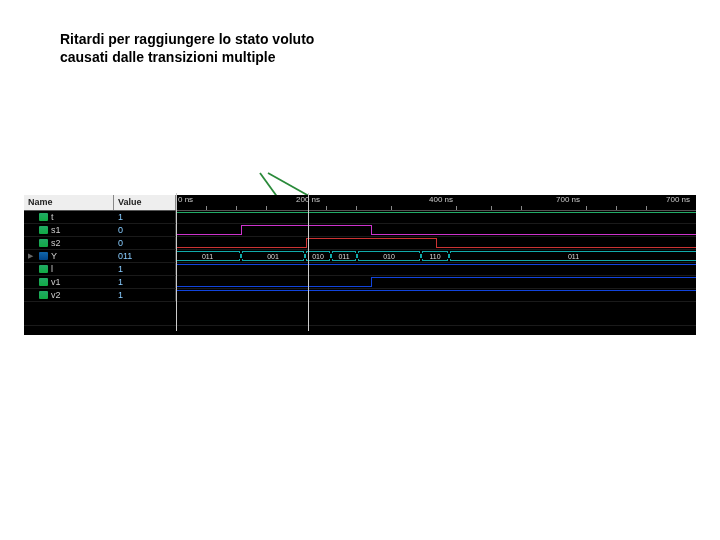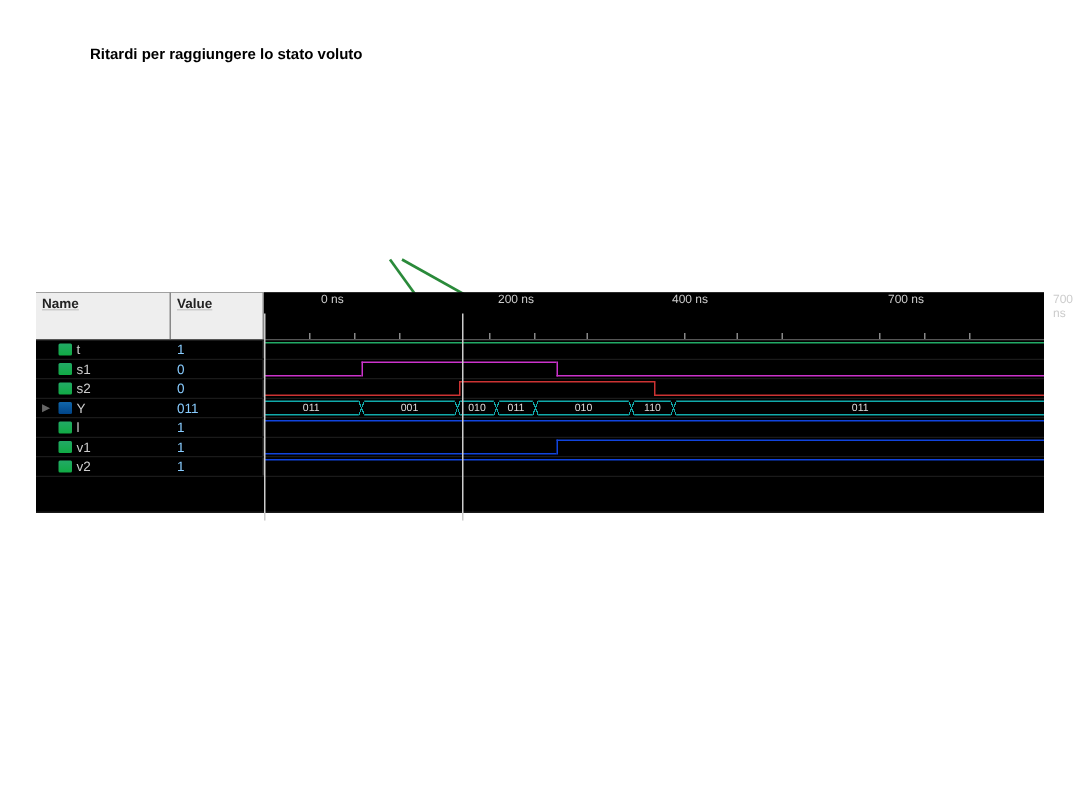--- a/index.html
+++ b/index.html
@@ -1,26 +1,26 @@
 <!DOCTYPE html>
 <html><head>
 <meta charset="utf-8">
 <style>
   * { box-sizing: border-box; margin: 0; padding: 0; }
   html, body { width: 720px; height: 540px; background: #fff; font-family: "Segoe UI", Arial, sans-serif; overflow: hidden; }
   .slide { width: 720px; height: 540px; position: relative; }
   .title { font-size: 32px; font-weight: 400; color: #000; text-align: left; padding: 28px 0 0 60px; letter-spacing: 0.5px; }
-  .subtitle { font-size: 10px; font-weight: 600; color: #000; padding: 30px 0 0 60px; line-height: 1.3; }
+  .subtitle { font-size: 14px; font-weight: 600; color: #000; padding: 30px 0 0 60px; line-height: 1.3; }
   .wave-area { position: absolute; left: 24px; top: 195px; width: 672px; height: 140px; background: #000; color: #ccc; font-size: 9px; }
-  .cols { display: flex; height: 32px; background: #2b2b2b; border-bottom: 1px solid #555; text-decoration: underline; }
+  .cols { display: flex; height: 16px; background: #2b2b2b; border-bottom: 1px solid #555; }
   .col-name { width: 90px; padding: 2px 4px; font-weight: 600; background: #eee; color: #222; border-right: 1px solid #888; }
   .col-value { width: 62px; padding: 2px 4px; font-weight: 600; background: #eee; color: #222; border-right: 1px solid #888; }
   .col-time { flex: 1; position: relative; background: #000; }
   .ruler { position: absolute; inset: 0; display: flex; align-items: center; }
-  .tick-major { position: absolute; top: 0; font-size: 8px; color: #ccc; margin-left: 36px; }
+  .tick-major { position: absolute; top: 0; font-size: 8px; color: #ccc; }
   .tick { position: absolute; bottom: 0; width: 1px; height: 4px; background: #888; }
   .rows { position: relative; }
   .row { display: flex; height: 13px; border-bottom: 1px solid #1a1a1a; }
   .sig-name { width: 90px; padding: 0 4px; display: flex; align-items: center; gap: 3px; background: #000; color: #ccc; font-size: 9px; }
   .sig-value { width: 62px; padding: 0 4px; display: flex; align-items: center; background: #000; color: #8cf; font-size: 9px; border-right: 1px solid #333; }
   .sig-wave { flex: 1; position: relative; background: #000; }
   .ico { width: 9px; height: 8px; display: inline-block; }
   .ico-sig { background: linear-gradient(#2a6, #1a4); border-radius: 1px; }
   .ico-bus { background: linear-gradient(#16a, #048); border-radius: 1px; }
   .expand { color: #666; font-size: 7px; width: 8px; display: inline-block; }
@@ -42,39 +42,40 @@
   .ellipse { position: absolute; border: 2px solid #2a8a3a; border-radius: 50%; }
   .arrow-line { stroke: #2a8a3a; stroke-width: 1.8; fill: none; }
 </style>
 </head>
 <body>
 
 <div class="slide">
 
   <div class="subtitle">
     <span>Ritardi per raggiungere lo stato voluto</span><br>
+    <span>causati dalle transizioni multiple</span>
   </div>
 
   <svg class="anno" style="left:0;top:0;width:720px;height:400px">
     <line class="arrow-line" x1="260" y1="173" x2="320" y2="256"></line>
     <line class="arrow-line" x1="268" y1="173" x2="416" y2="256"></line>
   </svg>
   <div class="ellipse" style="left:300px;top:253px;width:44px;height:13px"></div>
   <div class="ellipse" style="left:400px;top:253px;width:34px;height:13px"></div>
 
   <div class="wave-area">
 
     <div class="cols">
       <div class="col-name">Name</div>
       <div class="col-value">Value</div>
       <div class="col-time">
         <div class="ruler">
           <span class="tick-major" style="left:2px">0 ns</span>
           <span class="tick-major" style="left:120px">200 ns</span>
-          <span class="tick-major" style="left:236px">400 ns</span>
+          <span class="tick-major" style="left:253px">400 ns</span>
           <span class="tick-major" style="left:380px">700 ns</span>
           <span class="tick-major" style="left:490px">700 ns</span>
         </div>
         <div class="tick" style="left:30px"></div>
           <div class="tick" style="left:60px"></div>
           <div class="tick" style="left:90px"></div>
         <div class="tick" style="left:150px"></div>
           <div class="tick" style="left:180px"></div>
           <div class="tick" style="left:215px"></div>
         <div class="tick" style="left:280px"></div>

